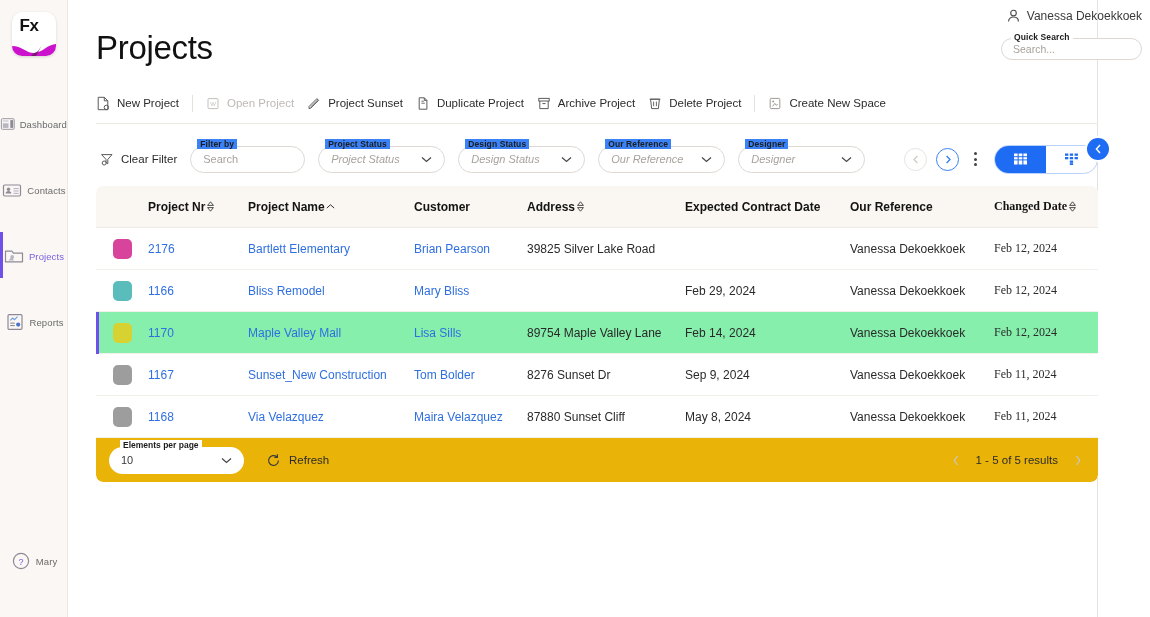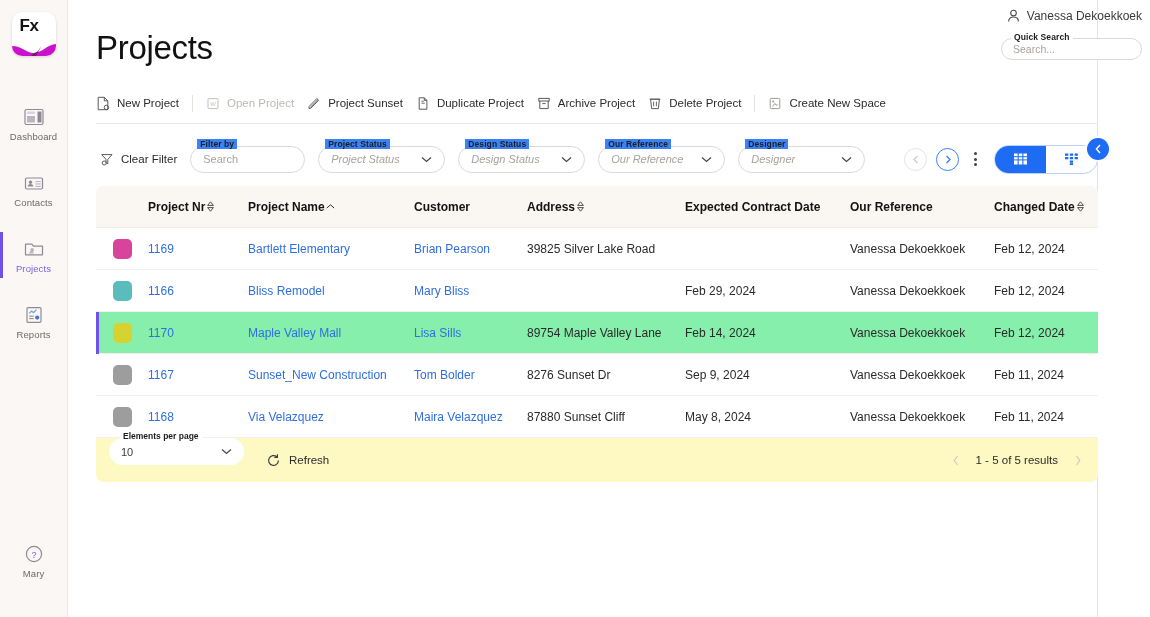--- a/index.html
+++ b/index.html
@@ -26,21 +26,21 @@
   }
   .logo-text {
     position: absolute; left: 8px; top: 4px;
     font-size: 17px; font-weight: bold; color: #111; letter-spacing: -.5px;
   }
   .logo-wave { position: absolute; left: 0; bottom: 0; width: 44px; height: 17px; }
 
   .nav { margin-top: 42px; width: 100%; }
   .nav-item {
     position: relative; width: 100%; height: 52px;
-    display: flex; flex-direction: column; align-items: center; justify-content: center;
+    display: flex; flex-direction: row; align-items: center; justify-content: center;
     gap: 4px; cursor: pointer; margin-bottom: 14px;
   }
   .nav-item .nav-label { font-size: 9.5px; color: #6b6b6b; letter-spacing: .1px; }
   .nav-item.active .nav-label { color: #7b61e0; }
   .nav-item.active::before {
     content:""; position: absolute; left: 0; top: 2px; width: 2.5px; height: 46px;
     background: #6f50e8;
   }
   .nav-icon { width: 22px; height: 20px; display:block; }
 
@@ -161,24 +161,24 @@
   .swatch { width: 19px; height: 20px; border-radius: 5px; }
 
   
   .c-sw   { width: 52px; padding-left: 17px; flex: none; }
   .c-nr   { width: 100px; flex: none; }
   .c-name { width: 166px; flex: none; }
   .c-cust { width: 113px; flex: none; }
   .c-addr { width: 158px; flex: none; }
   .c-date { width: 165px; flex: none; }
   .c-ref  { width: 144px; flex: none; }
-  .c-chg  { width: 100px; flex: none; }
+  .c-chg  { width: 100px; flex: none; font-family: Liberation Serif, serif; }
 
   .tfoot {
-    display: flex; height: 44px; background: #fef9c3;
+    display: flex; align-items: center; height: 44px; background: #eab308;
     border-radius: 0 0 7px 7px; padding-left: 13px;
   }
   .epp { position: relative; height: 27px; width: 135px; }
   .epp .f-label { position: absolute; left: 11px; top: -7px; background: #fff; padding: 0 3px; z-index:2;
      font-size: 8.5px; font-weight: bold; color: #1c1c1c; }
   .epp-box {
     height: 27px; width: 135px; border-radius: 14px; background: #fff;
     display: flex; align-items: center; padding: 0 12px; cursor: pointer;
   }
   .epp-box .v { font-size: 11px; color: #3a3a3a; flex: 1; }
@@ -477,21 +477,21 @@
               <path d="M4.5 .8L7.4 4.4H1.6z" fill="none" stroke="#3a3a3a" stroke-width=".9"></path>
               <path d="M4.5 10.2L1.6 6.6h5.8z" fill="none" stroke="#3a3a3a" stroke-width=".9"></path>
             </svg>
         </div>
       </div>
 
       <div class="trow">
         <div class="td c-sw">
             <div class="swatch" style="background: rgb(216, 68, 156);"></div>
           </div>
-        <div class="td c-nr link">1169</div>
+        <div class="td c-nr link">2176</div>
         <div class="td c-name link">Bartlett Elementary</div>
         <div class="td c-cust link">Brian Pearson</div>
         <div class="td c-addr">39825 Silver Lake Road</div>
         <div class="td c-date"></div>
         <div class="td c-ref">Vanessa Dekoekkoek</div>
         <div class="td c-chg">Feb 12, 2024</div>
       </div>
 
       <div class="trow">
         <div class="td c-sw">

